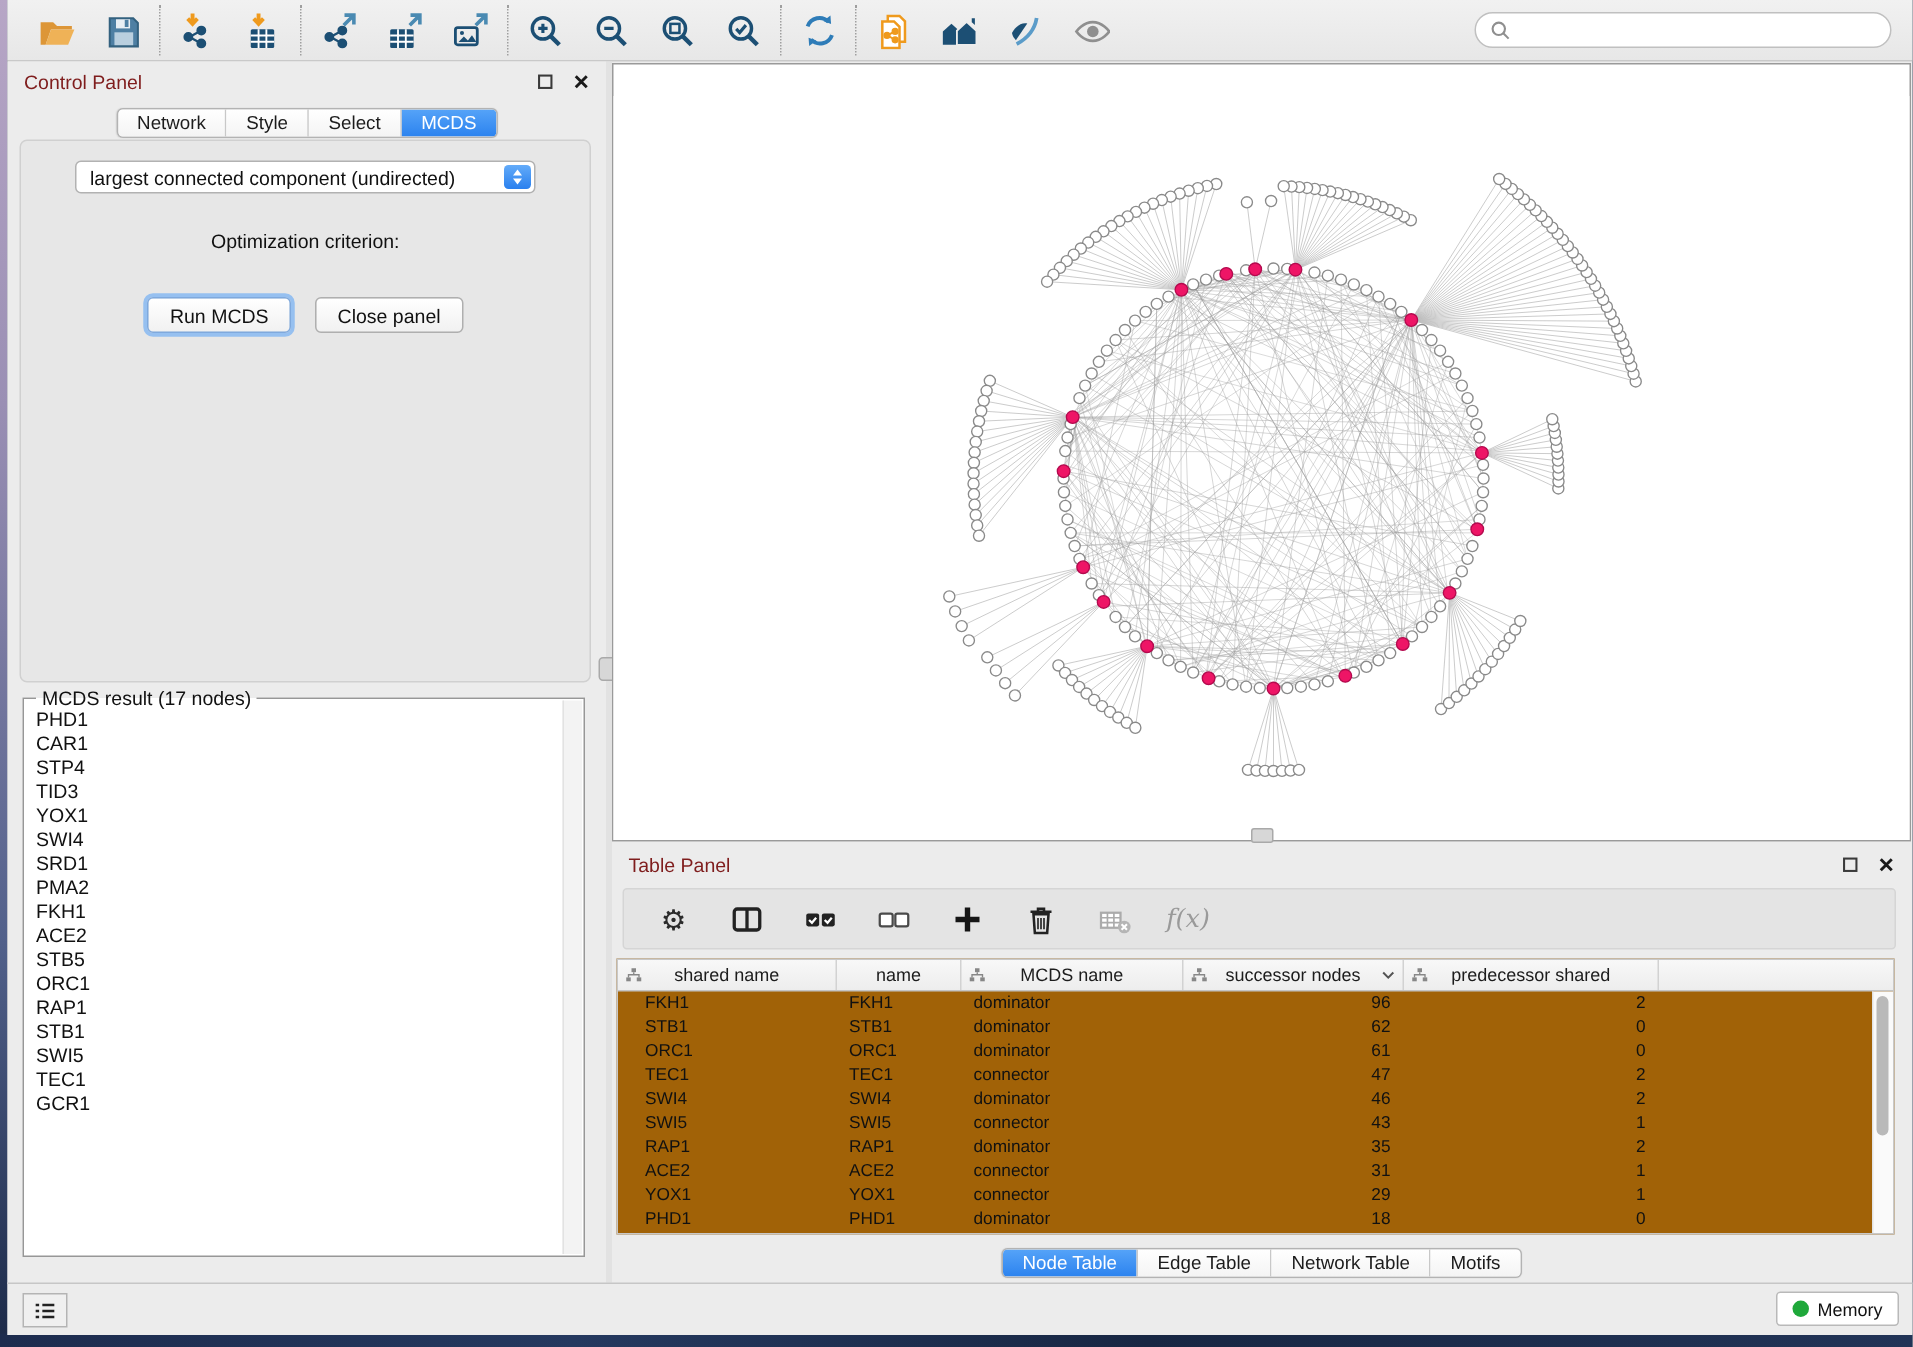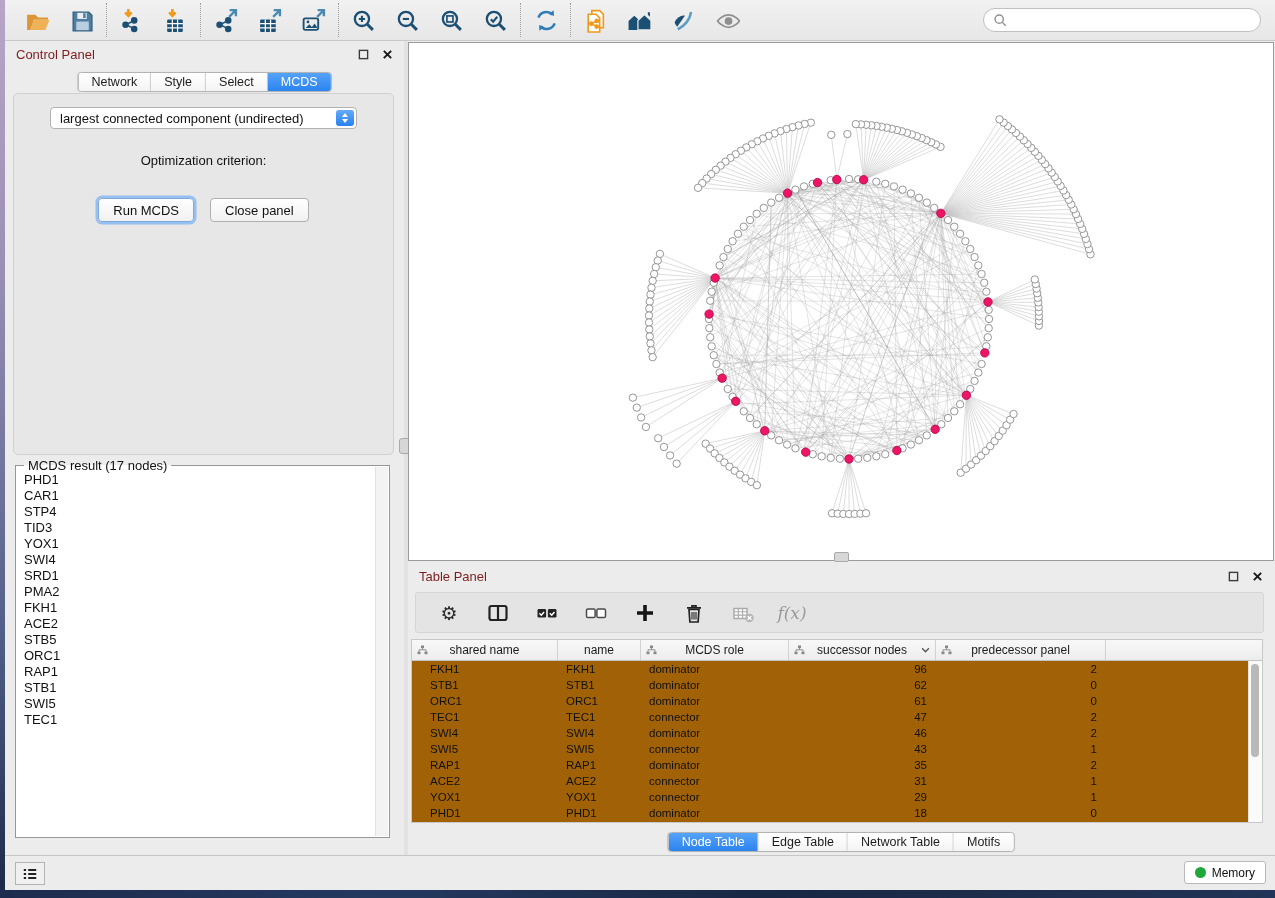--- a/index.html
+++ b/index.html
@@ -350,20 +350,21 @@
           <div>SRD1</div>
           <div>PMA2</div>
           <div>FKH1</div>
           <div>ACE2</div>
           <div>STB5</div>
           <div>ORC1</div>
           <div>RAP1</div>
           <div>STB1</div>
           <div>SWI5</div>
           <div>TEC1</div>
+          <div>GCR1</div>
         </div>
       <div id="result-scrollbar"></div>
     </div>
   </div>
 
   <div id="v-splitter"></div>
   <div id="v-knob"></div>
 
   <div id="network-frame">
     <div id="network-canvas">
@@ -1117,21 +1118,21 @@
             <span class="tree">
               <svg width="11" height="10" viewBox="0 0 11 10">
                 <g fill="#878787">
                   <rect x="4" y="0.5" width="3" height="2.6"></rect>
                   <rect x="0.5" y="6.6" width="3" height="2.6"></rect>
                   <rect x="7.5" y="6.6" width="3" height="2.6"></rect>
                 </g>
                 <path d="M5.5 3.1v1.7M2 6.6V4.8h7v1.8" stroke="#878787" stroke-width="0.9" fill="none"></path>
               </svg>
             </span>
-            <span>MCDS role</span>
+            <span>MCDS name</span>
           </div>
           <div class="th" style="width: 147px;">
             <span class="tree">
               <svg width="11" height="10" viewBox="0 0 11 10">
                 <g fill="#878787">
                   <rect x="4" y="0.5" width="3" height="2.6"></rect>
                   <rect x="0.5" y="6.6" width="3" height="2.6"></rect>
                   <rect x="7.5" y="6.6" width="3" height="2.6"></rect>
                 </g>
                 <path d="M5.5 3.1v1.7M2 6.6V4.8h7v1.8" stroke="#878787" stroke-width="0.9" fill="none"></path>
@@ -1148,21 +1149,21 @@
             <span class="tree">
               <svg width="11" height="10" viewBox="0 0 11 10">
                 <g fill="#878787">
                   <rect x="4" y="0.5" width="3" height="2.6"></rect>
                   <rect x="0.5" y="6.6" width="3" height="2.6"></rect>
                   <rect x="7.5" y="6.6" width="3" height="2.6"></rect>
                 </g>
                 <path d="M5.5 3.1v1.7M2 6.6V4.8h7v1.8" stroke="#878787" stroke-width="0.9" fill="none"></path>
               </svg>
             </span>
-            <span>predecessor panel</span>
+            <span>predecessor shared</span>
           </div>
         </div>
       <div id="table-body">
           <div class="tr">
             <div class="td l first" style="width: 146px;">FKH1</div>
             <div class="td l" style="width: 83px;">FKH1</div>
             <div class="td l" style="width: 148px;">dominator</div>
             <div class="td r" style="width: 147px;">96</div>
             <div class="td r" style="width: 170px;">2</div>
           </div>

